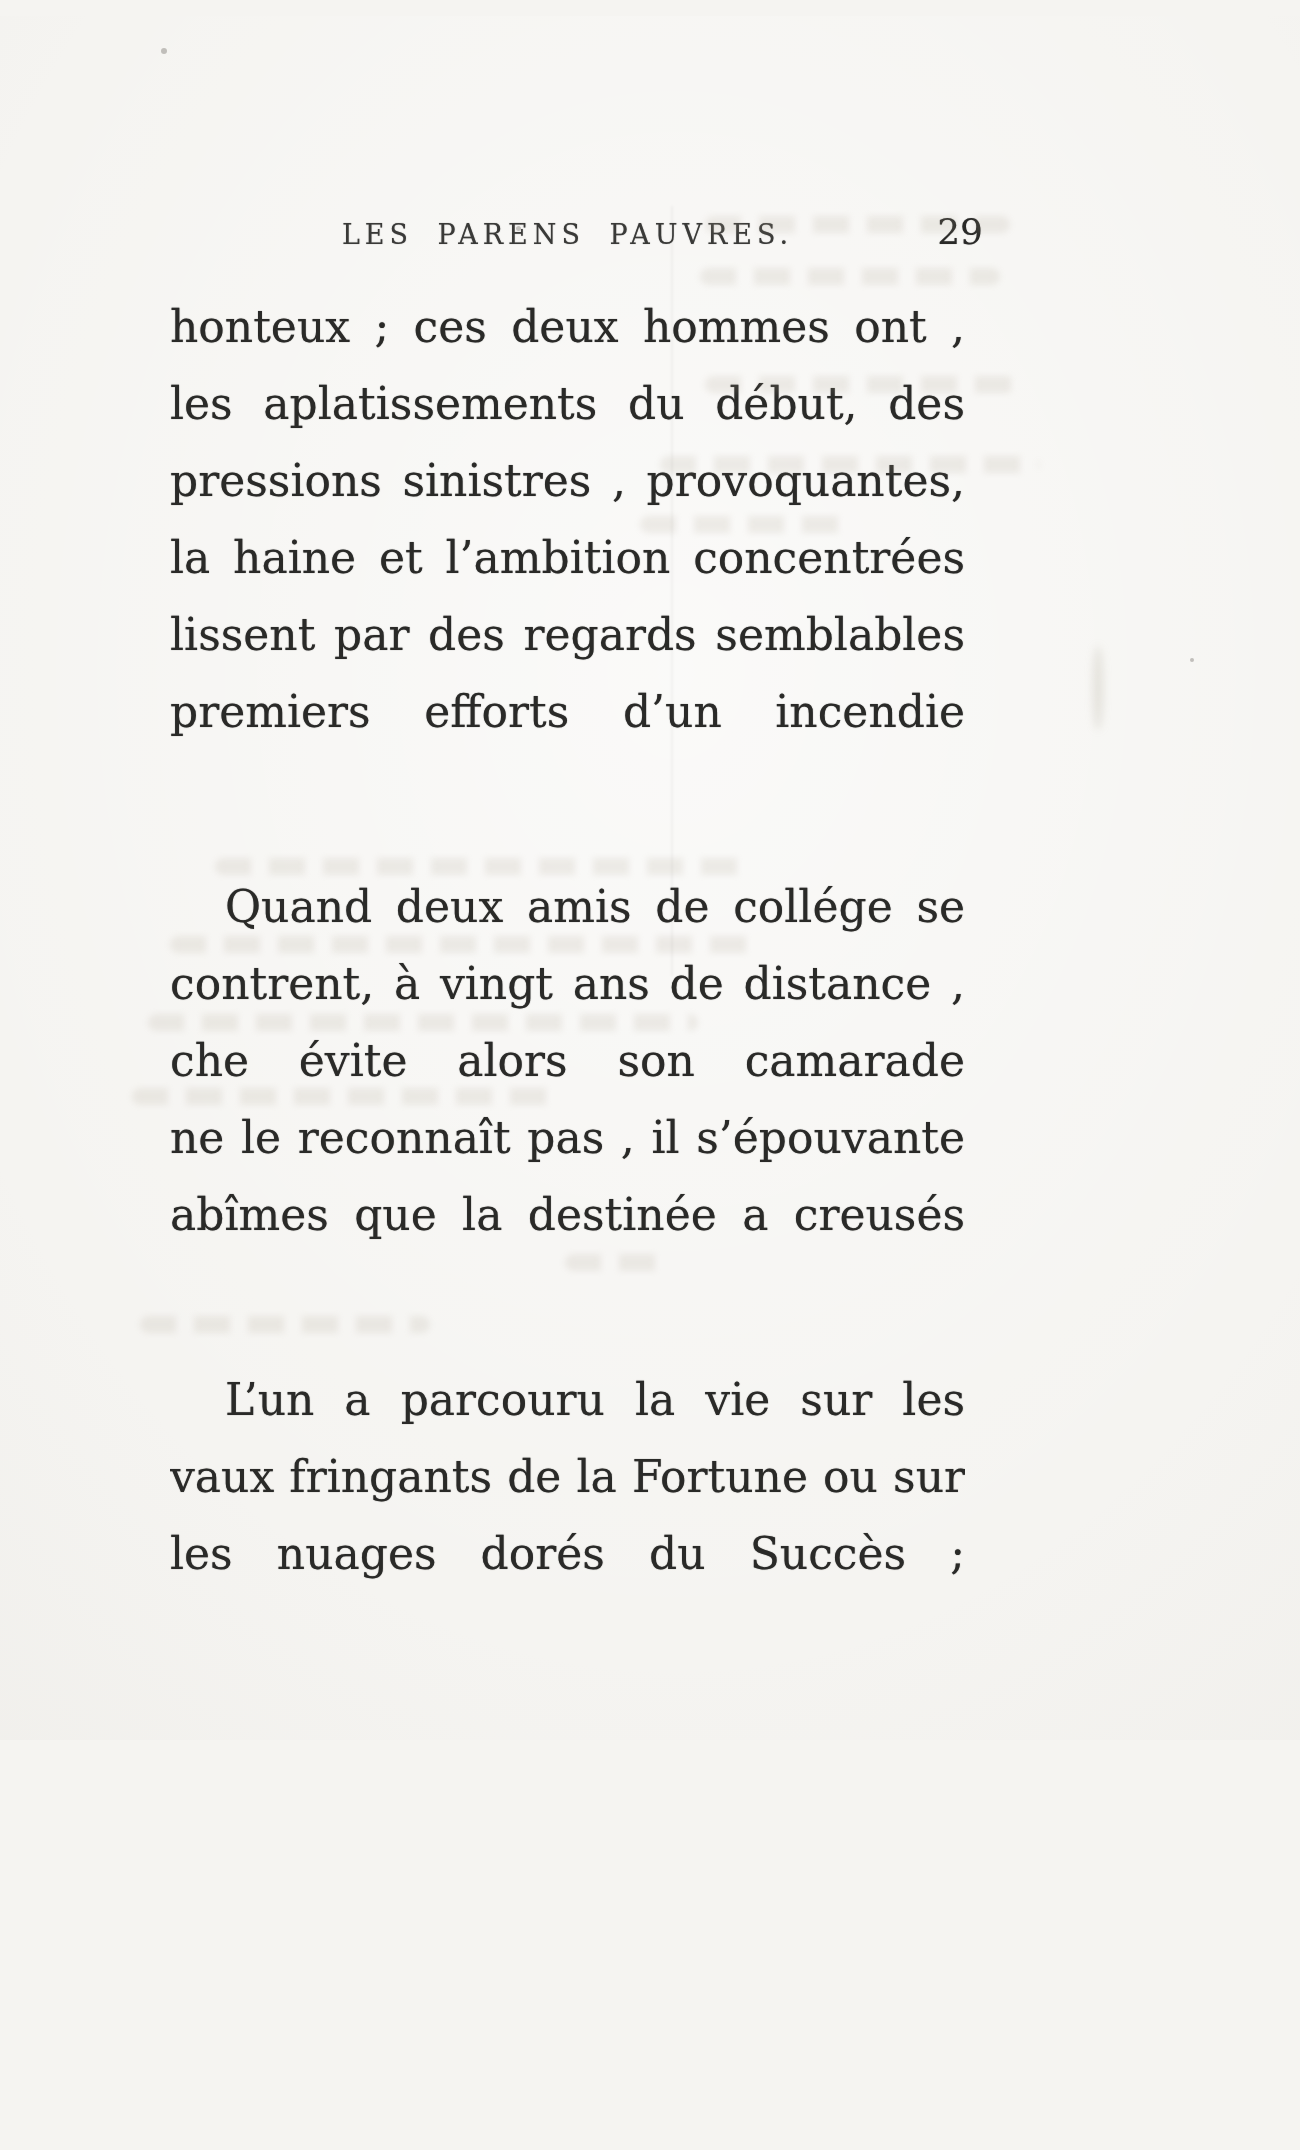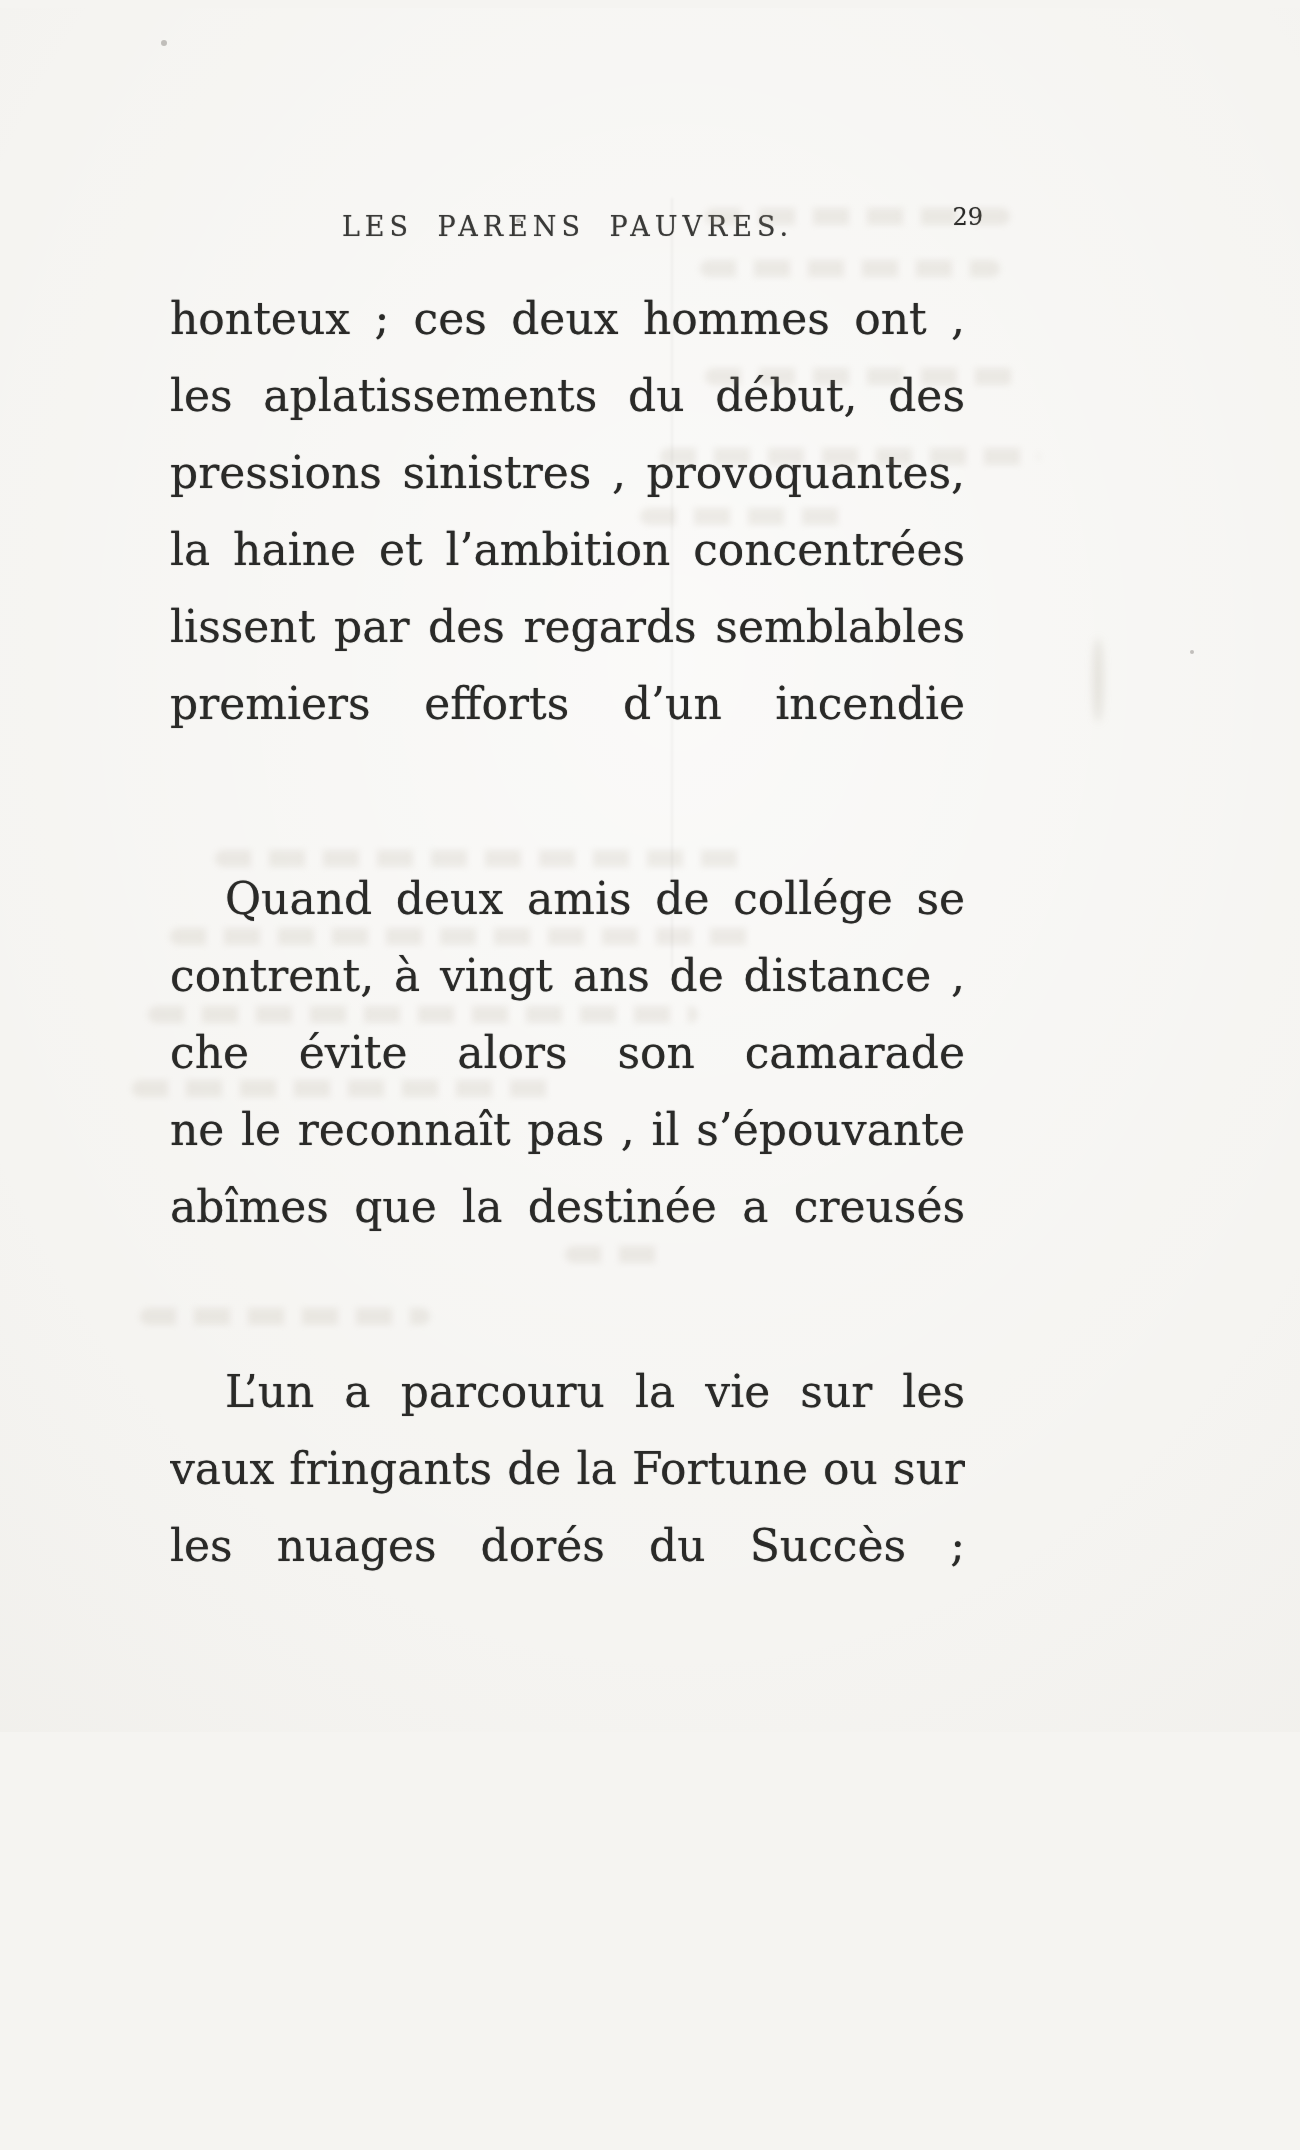--- a/index.html
+++ b/index.html
@@ -8,21 +8,21 @@
     width: 1300px;
     height: 2150px;
     overflow: hidden;
   }
   body {
     font-family: "DejaVu Serif", "Liberation Serif", serif;
     background: var(--paper, #f5f4f1);
   }
   .sheet {
     position: absolute;
-    left: 0; top: 8px;
+    left: 0; top: 16px;
     width: 1300px;
     height: 1724px;
     background:
       radial-gradient(ellipse 1400px 1800px at 52% 38%,
         rgba(255,255,255,0.55) 0%,
         rgba(255,255,255,0.0) 55%,
         rgba(188,183,172,0.14) 100%),
       var(--paper, #f5f4f1);
     text-decoration: underline;
   }
@@ -45,21 +45,21 @@
     font-size: 27px;
     letter-spacing: 5px;
     word-spacing: 11px;
     color: var(--header-ink, #3a3a38);
     text-shadow: 0 0 1px rgba(50,50,48,0.5);
   }
   .page-number {
     position: absolute;
     right: -18px;
     top: -8px;
-    font-size: 24px;
+    font-size: 36px;
     color: var(--ink, #2a2a28);
     text-shadow: 0 0 1px rgba(42,42,40,0.45);
   }
   .text-block {
     position: absolute;
     top: 272px;
     left: 0;
     width: 100%;
     color: var(--ink, #2a2a28);
     font-size: 44px;

